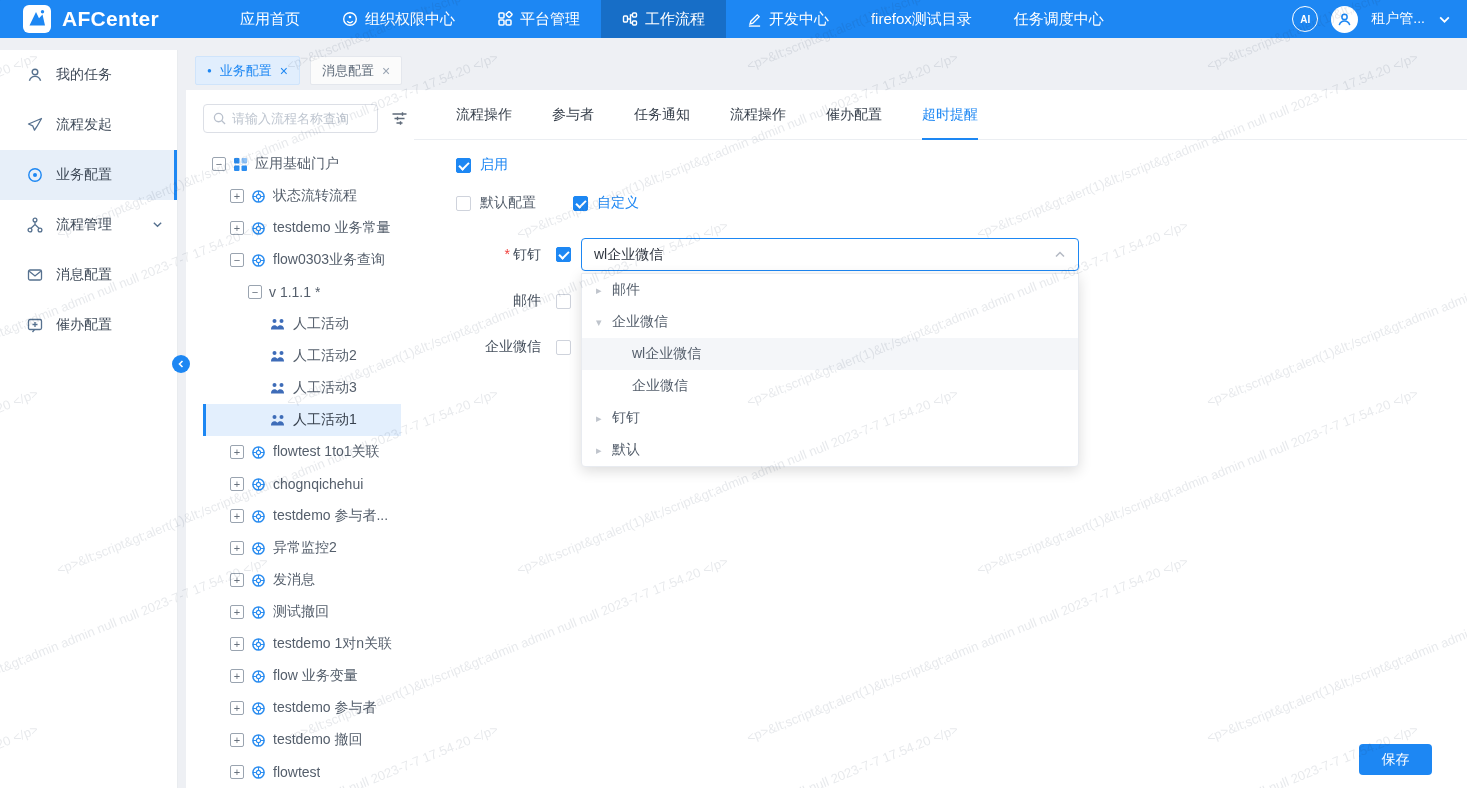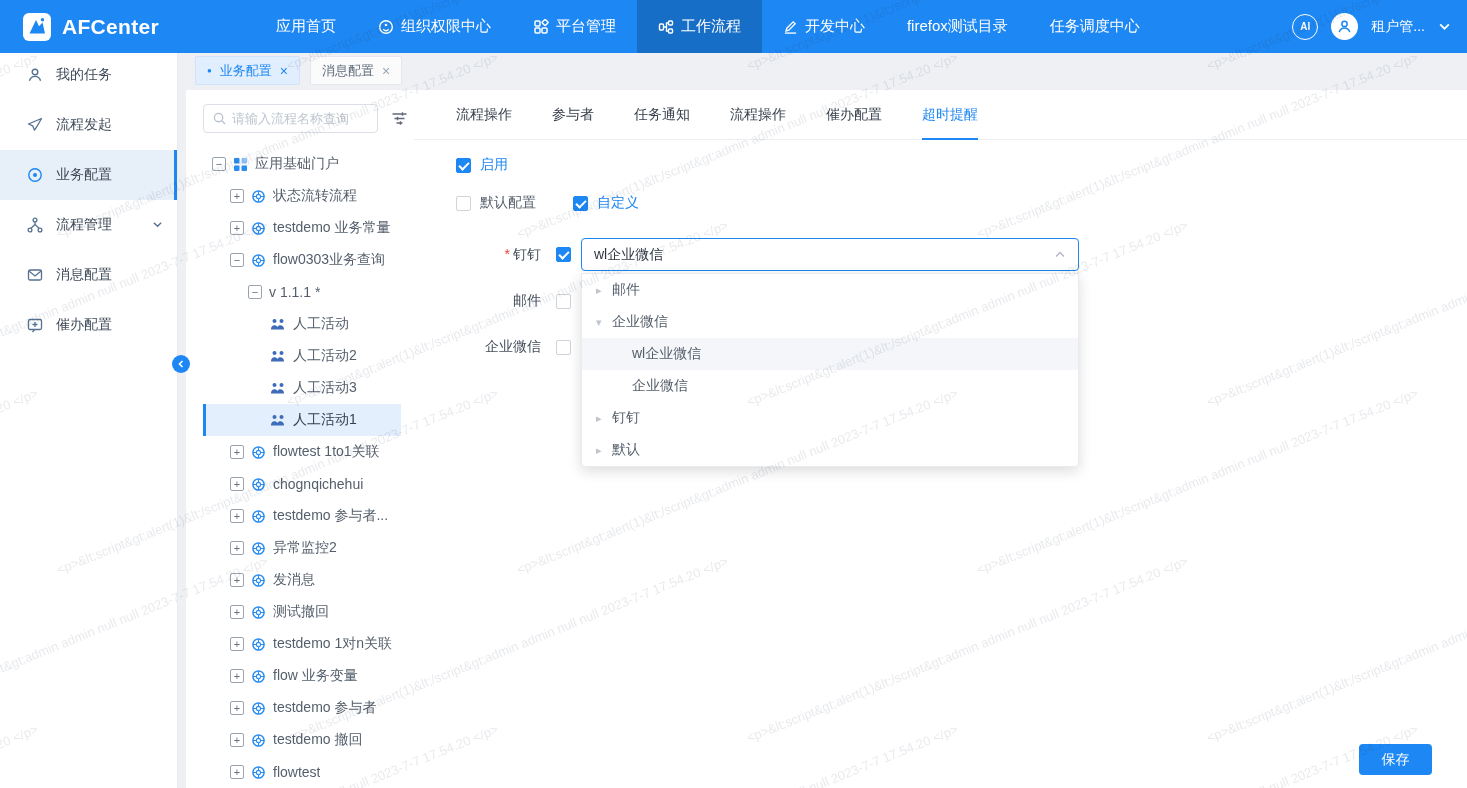--- a/index.html
+++ b/index.html
@@ -1,21 +1,21 @@
 <!DOCTYPE html>
 <html><head>
 <meta charset="utf-8">
 <style>
   * { margin:0; padding:0; box-sizing:border-box; }
   body { font-family:"Liberation Sans","DejaVu Sans",sans-serif; background:#eef0f4; }
   .screen { position:relative; width:1467px; height:788px; overflow:hidden; background:#eef0f4; }
 
   
-  .navbar { position:absolute; top:0; left:0; width:100%; height:53px; background:#1d87f3;
-            display:flex; align-items:center; color:#fff; z-index:10;gap:36px; }
+  .navbar { position:absolute; top:0; left:0; width:100%; height:38px; background:#1d87f3;
+            display:flex; align-items:center; color:#fff; z-index:10; }
   .brand { display:flex; align-items:center; gap:10px; padding:0 22px; cursor:pointer; }
   .brand-name { font-size:21px; font-weight:bold; letter-spacing:.3px; }
   .nav-items { display:flex; height:100%; margin-left:38px;justify-content:space-between; }
   .nav-item { display:flex; align-items:center; gap:7px; padding:0 21px; font-size:15px; cursor:pointer; white-space:nowrap; }
   .nav-item.active { background:rgba(0,0,0,0.18); }
   .nav-item svg { display:block; }
   .nav-right { margin-left:auto; display:flex; align-items:center; gap:13px; padding-right:16px; }
   .ai-badge { width:26px; height:26px; border:1.5px solid #fff; border-radius:50%;
               display:flex; align-items:center; justify-content:center; font-size:10px; font-weight:bold; cursor:pointer; }
   .avatar { width:27px; height:27px; background:#fff; border-radius:50%;

